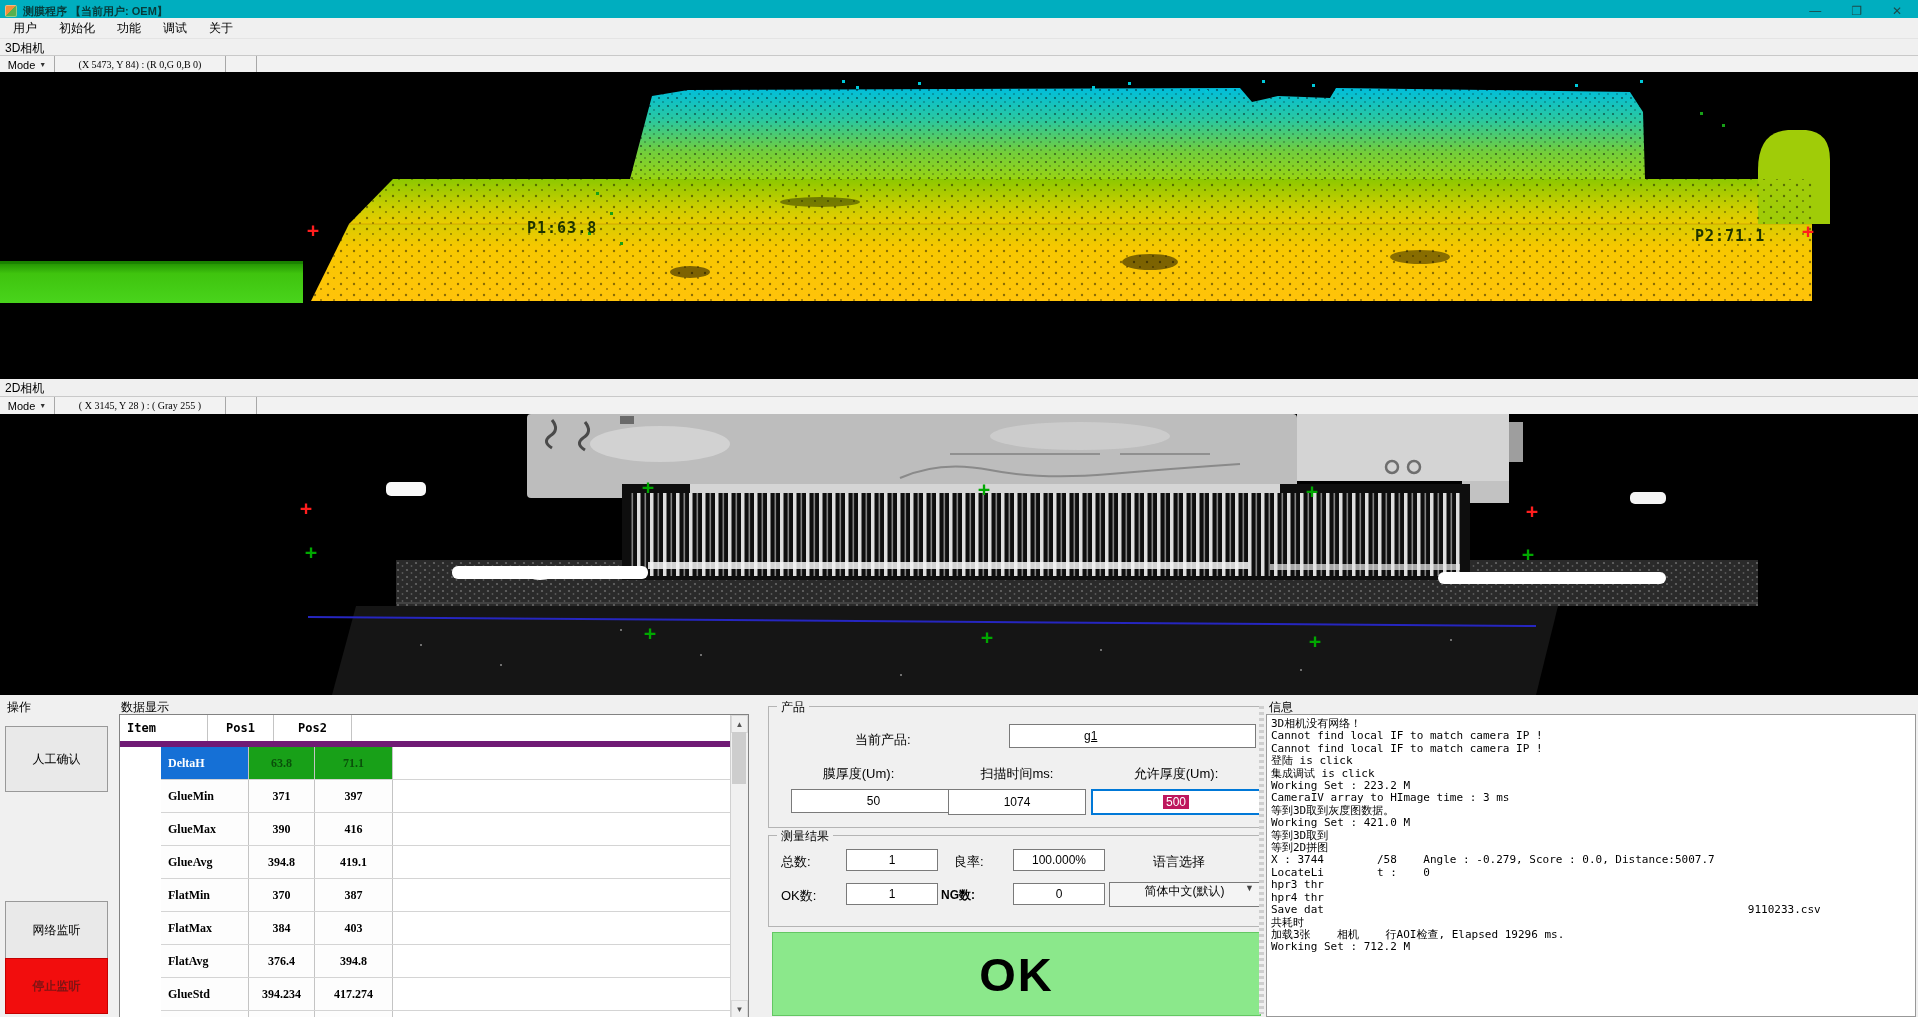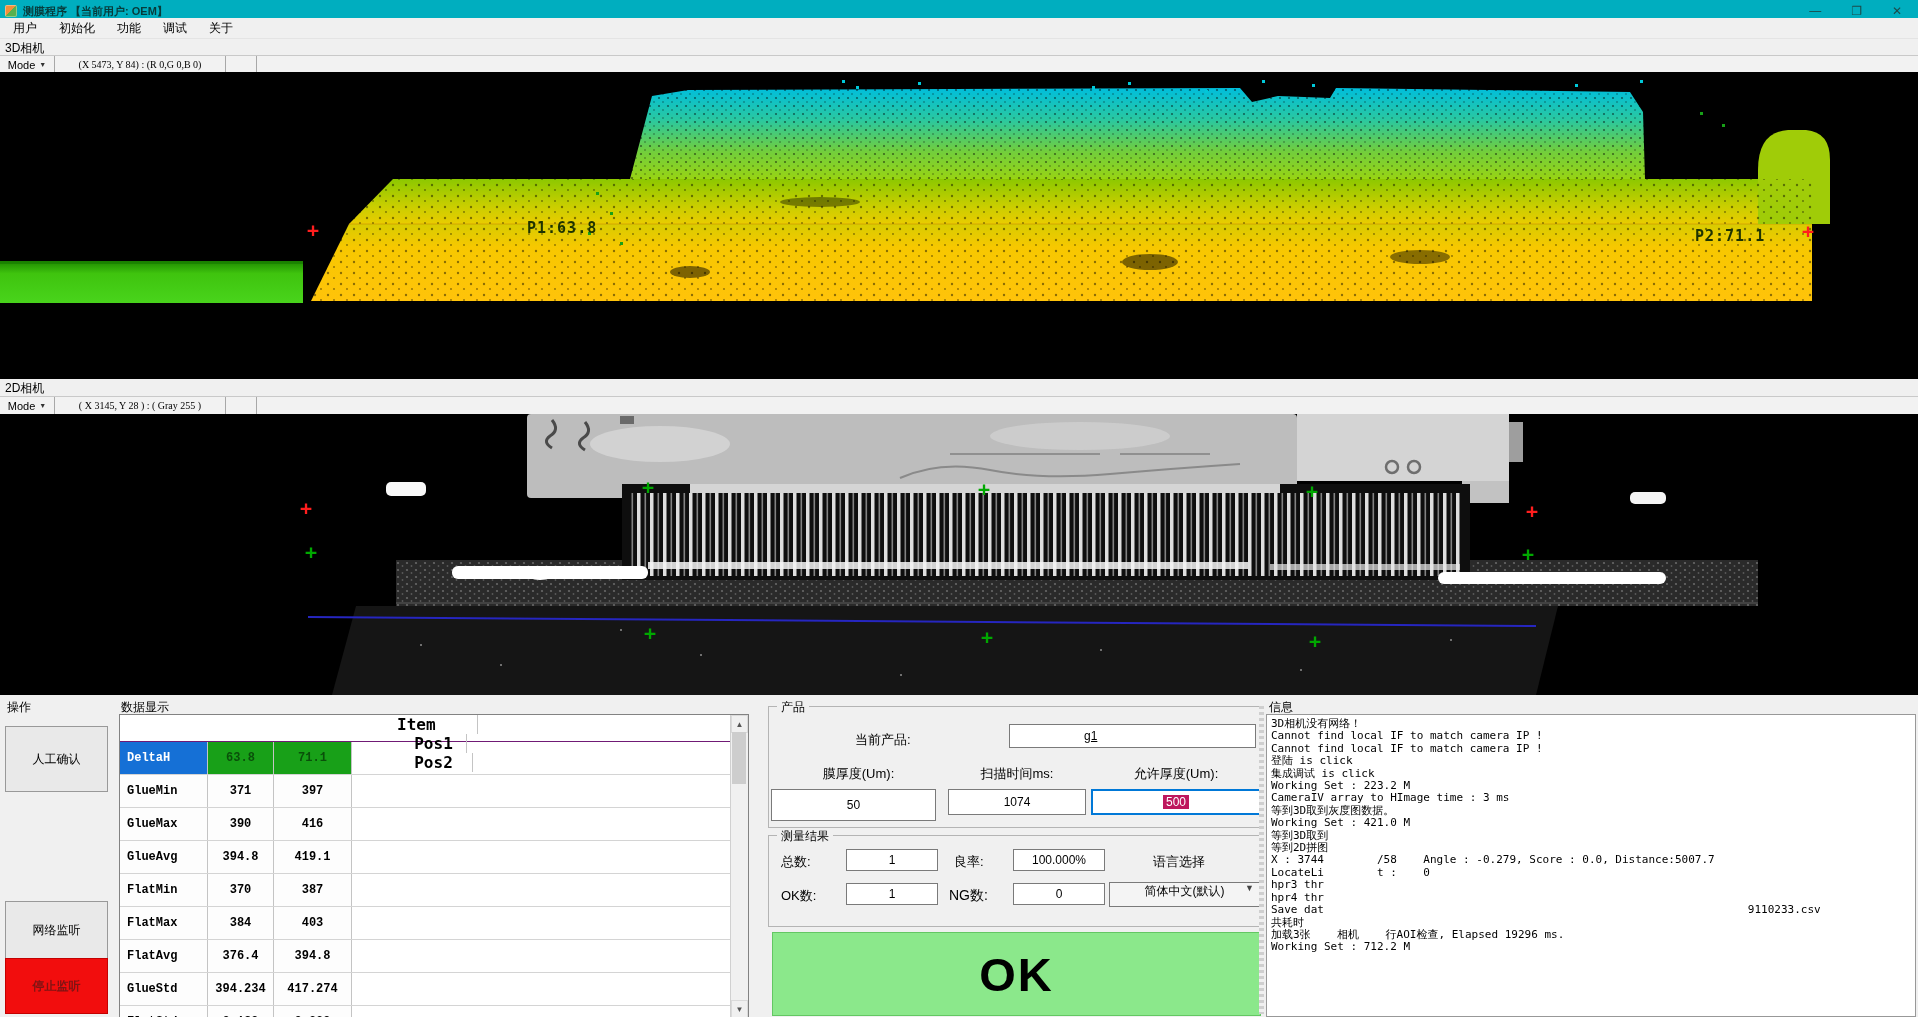--- a/index.html
+++ b/index.html
@@ -51,25 +51,25 @@
   .btn{position:absolute;background:#E9E9E9;border:1px solid #999;font-size:12px;
        display:flex;align-items:center;justify-content:center;}
   #btn-confirm{left:5px;top:726px;width:101px;height:64px;}
   #btn-listen{left:5px;top:901px;width:101px;height:56px;}
   #btn-stop{left:5px;top:958px;width:101px;height:54px;background:#F20D0D;border-color:#C40000;
             color:#7E1414;font-weight:bold;}
   
   #table-wrap{position:absolute;left:119px;top:714px;width:628px;height:303px;background:#FFF;
               border:1px solid #828282;overflow:hidden;}
   .thead{display:flex;height:26px;font-family:"DejaVu Sans Mono",monospace;font-weight:bold;
-         font-size:16px;border-bottom:1px solid #701a75;align-items:center;flex-direction:column;}
+         font-size:12px;border-bottom:6px solid #701a75;align-items:center;}
   .th,.td{box-sizing:border-box;border-right:1px solid #C4C4C4;height:100%;display:flex;align-items:center;}
   .c-item{width:88px;padding-left:7px;} .c-val{width:66px;justify-content:center;} .c-val2{width:78px;justify-content:center;}
   .trow{display:flex;height:32px;border-bottom:1px solid #D4D4D4;
-        font-family:Liberation Mono, monospace;font-size:12px;font-weight:bold;}
+        font-family:Liberation Serif, serif;font-size:12px;font-weight:bold;margin-left:41px;}
   .trow .td{background:#FDFDFD;}
   .trow.hl .td.c-item{background:#1570D6;color:#FFF;}
   .trow.hl .td.c-val,.trow.hl .td.c-val2{background:#18A018;color:#0A500A;}
   #table-scroll{position:absolute;right:0;top:0;width:17px;height:100%;background:#F0F0F0;
                 border-left:1px solid #D0D0D0;font-size:8px;color:#555;}
   .sb-arrow{height:16px;display:flex;align-items:center;justify-content:center;background:#F0F0F0;border:1px solid #DADADA;}
   .sb-arrow.down{position:absolute;bottom:0;left:0;right:0;}
   .sb-arrow.up{position:absolute;top:0;left:0;right:0;}
   .sb-thumb{position:absolute;top:17px;left:1px;width:14px;height:52px;background:#CDCDCD;}
   
@@ -77,28 +77,28 @@
   .gb-label{position:absolute;top:-8px;left:8px;background:#F0F0F0;padding:0 4px;font-size:12px;}
   #gb-product{left:768px;top:706px;width:494px;height:120px;}
   #gb-results{left:768px;top:835px;width:494px;height:90px;}
   .abs{position:absolute;}
   .field{background:#FFF;border:1px solid #7A7A7A;font-size:12px;display:flex;
          align-items:center;justify-content:center;box-sizing:border-box;}
   .flabel{font-size:13px;text-align:center;}
   #cur-label{left:86px;top:24px;}
   #cur-input{left:240px;top:17px;width:247px;height:24px;justify-content:flex-start;padding-left:74px;text-decoration:underline;}
   .pf-label1{left:7px;top:58px;width:165px;} .pf-label2{left:179px;top:58px;width:138px;} .pf-label3{left:322px;top:58px;width:170px;}
-  .pf1{left:2px;top:82px;width:165px;height:32px;} .pf2{left:179px;top:82px;width:138px;height:26px;}
+  .pf1{left:22px;top:82px;width:165px;height:24px;} .pf2{left:179px;top:82px;width:138px;height:26px;}
   .pf3{left:322px;top:82px;width:170px;height:26px;border:2px solid #0078D7;}
   .sel-text{background:#be185d;color:#FFF;padding:0 3px;}
   .r-lab1{left:12px;top:17px;font-size:13px;} .r-fld1{left:77px;top:13px;width:92px;height:22px;}
   .r-lab2{left:185px;top:17px;font-size:13px;} .r-fld2{left:244px;top:13px;width:92px;height:22px;}
   .r-lab3{left:384px;top:17px;font-size:13px;}
   .r-lab4{left:12px;top:51px;font-size:13px;} .r-fld4{left:77px;top:47px;width:92px;height:22px;}
-  .r-lab5{left:180px;top:51px;font-size:14px;} .r-fld5{left:244px;top:47px;width:92px;height:22px;}
+  .r-lab5{left:172px;top:51px;font-size:12px;font-weight:bold;} .r-fld5{left:244px;top:47px;width:92px;height:22px;}
   .combo{left:340px;top:46px;width:151px;height:25px;background:#F4F4F4;border:1px solid #7A7A7A;
          font-size:12px;display:flex;align-items:flex-start;justify-content:center;box-sizing:border-box;}
   .combo .arrow{position:absolute;right:5px;font-size:9px;color:#444;}
   #ok-box{position:absolute;left:772px;top:932px;width:487px;height:82px;background:#8BE88B;
           border:1px solid #63C763;display:flex;align-items:center;justify-content:center;
           font-size:47px;font-weight:bold;letter-spacing:2px;}
   
   #log-box{position:absolute;left:1266px;top:714px;width:650px;height:303px;background:#FFF;
            border:1px solid #989898;overflow:hidden;padding:3px 0 0 4px;box-sizing:border-box;}
   .log-line{font-family:"DejaVu Sans Mono",monospace;font-size:11px;line-height:12.4px;white-space:pre;}

